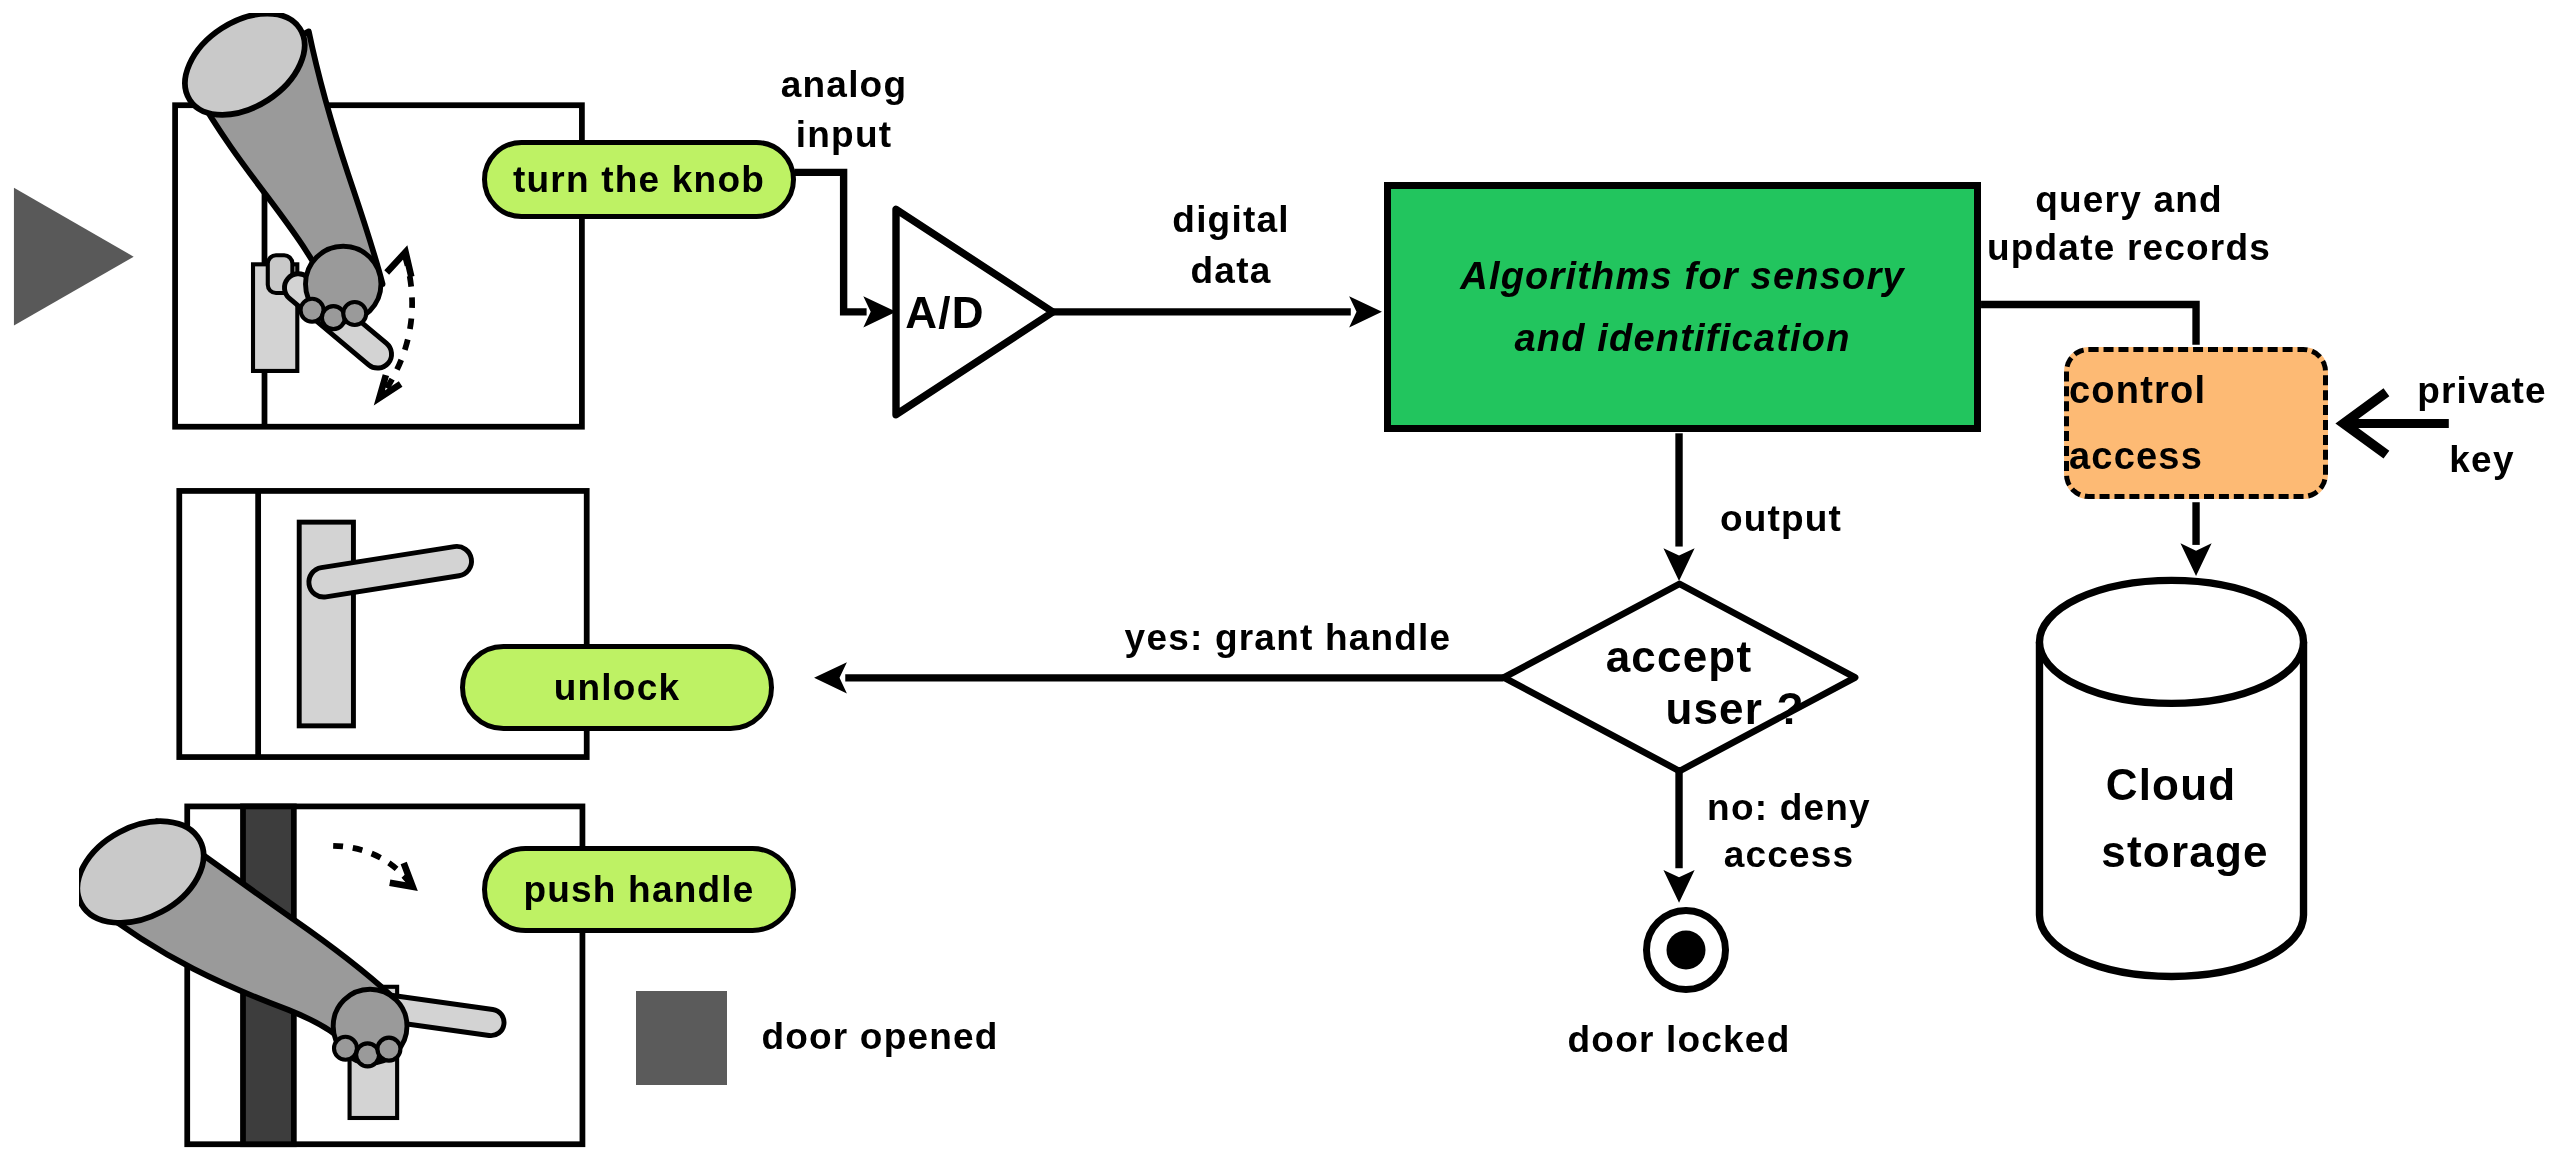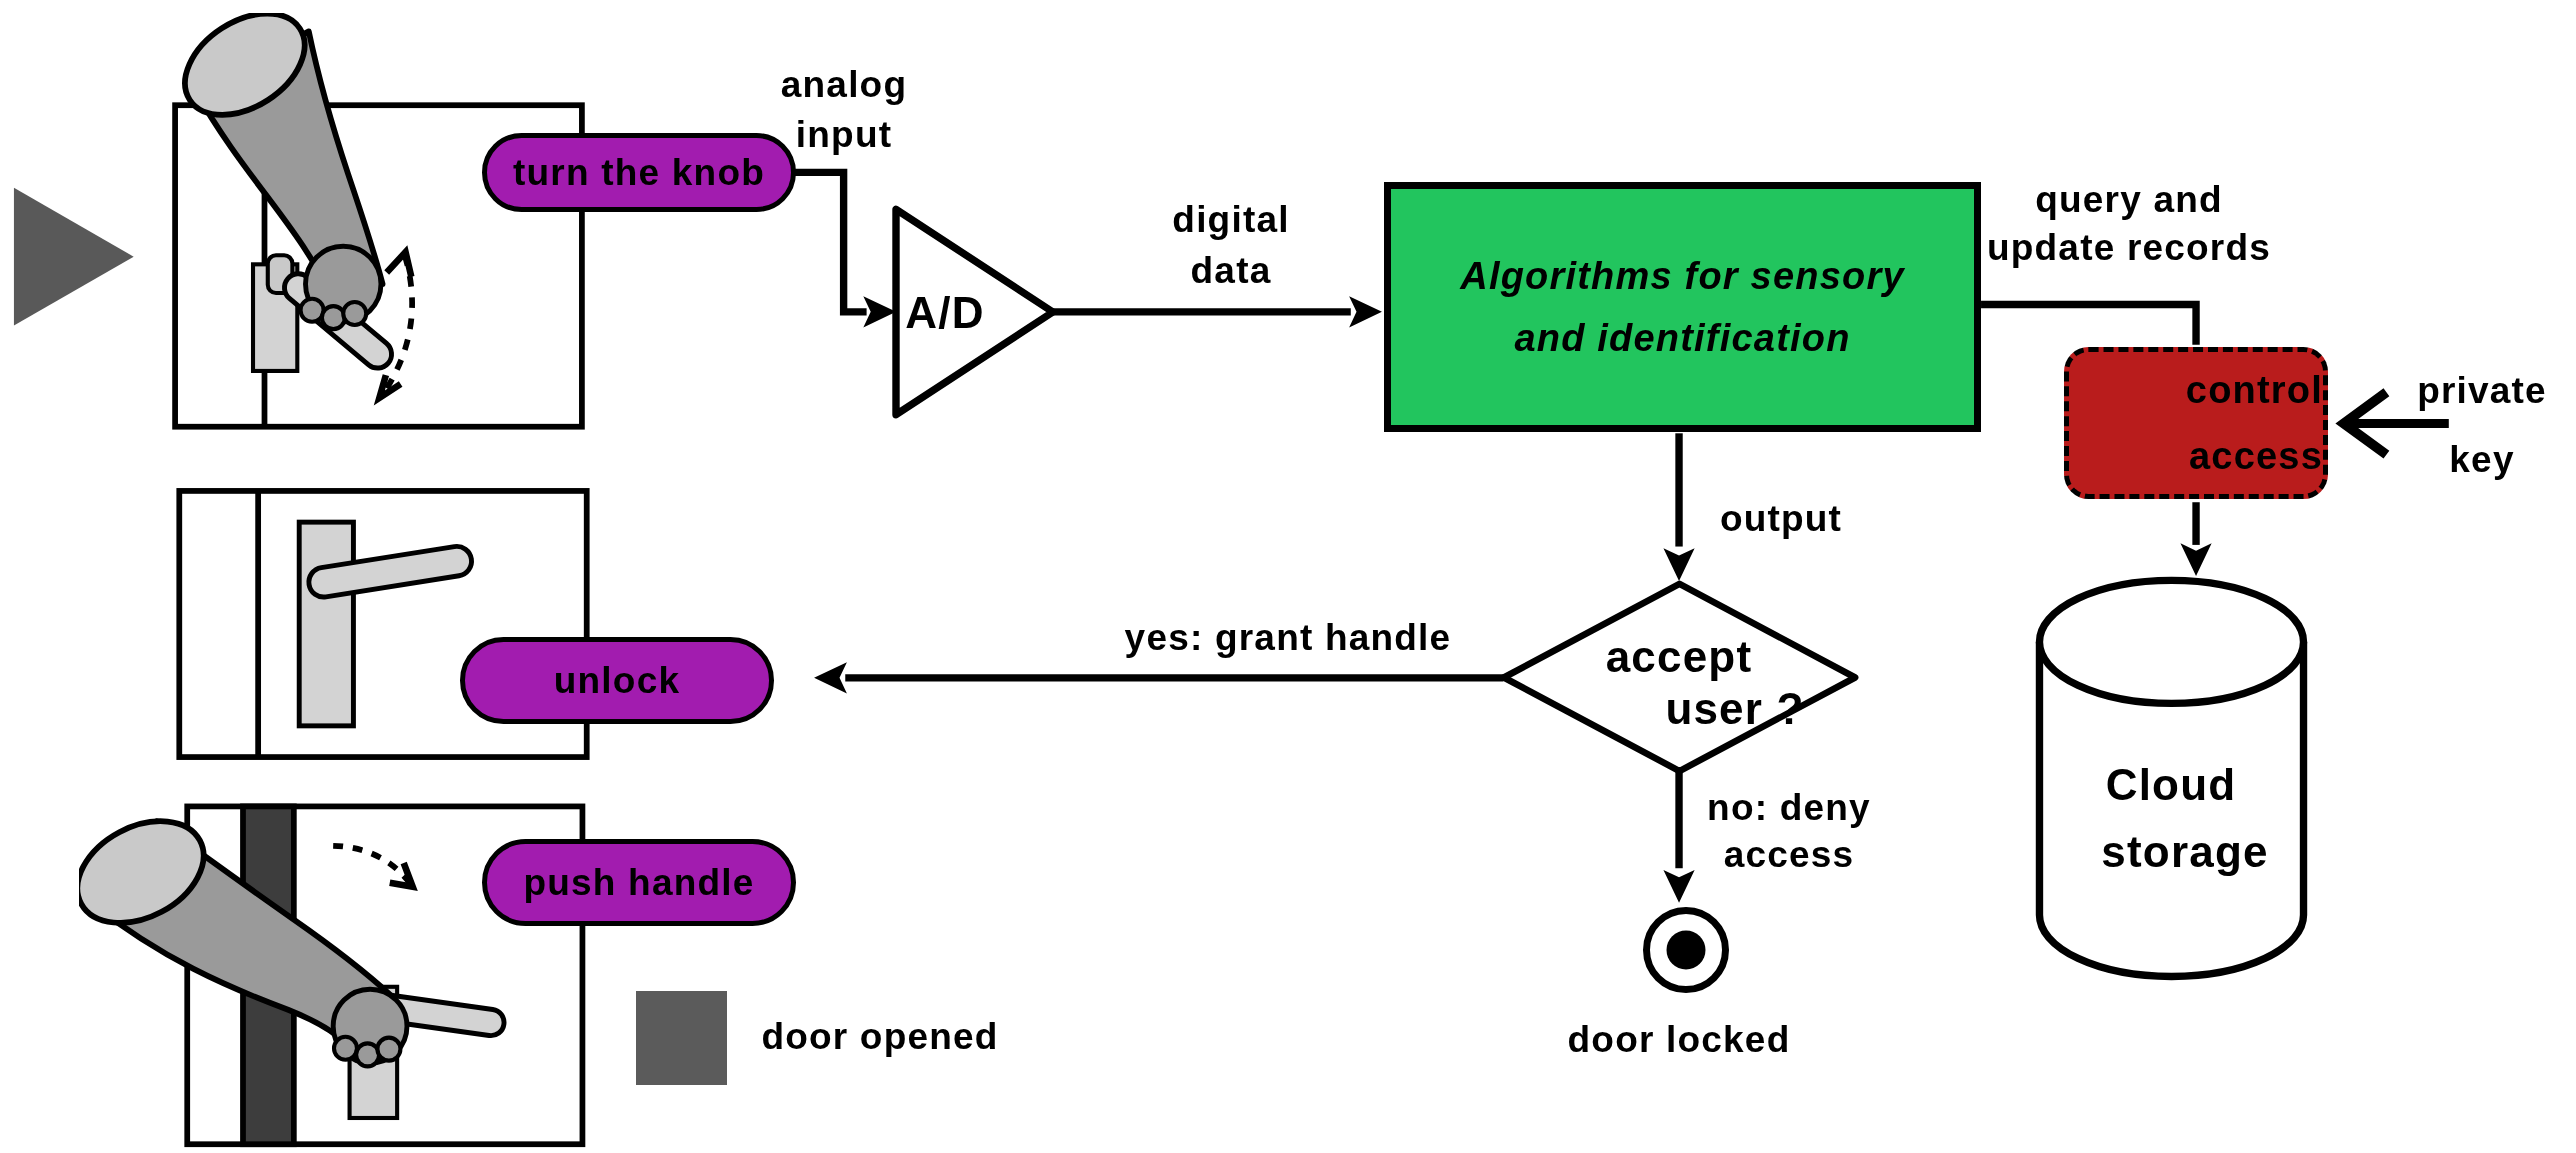--- a/index.html
+++ b/index.html
@@ -1,27 +1,27 @@
 <!DOCTYPE html>
 <html style="font-size:13px"><head>
 <meta charset="utf-8">
 <style>
   html,body{margin:0;padding:0;background:#ffffff;}
   body{width:2576px;height:1153px;position:relative;overflow:hidden;
        font-family:"Liberation Sans", sans-serif;color:#000;}
   .lbl{position:absolute;transform:translate(-50%,-50%);white-space:nowrap;
        font-size:37px;font-weight:700;letter-spacing:1.2px;text-align:center;}
-  .pill{position:absolute;background:#a21caf;border:5.7px solid #000;border-radius:49px;
+  .pill{position:absolute;background:#bef264;border:5.7px solid #000;border-radius:49px;
         display:flex;align-items:center;justify-content:center;
-        font-size:37px;font-weight:700;letter-spacing:1.2px;z-index:3;}
+        font-size:37px;font-weight:700;letter-spacing:1.2px;z-index:3;margin-top:7px;}
   .procbox{position:absolute;background:#22c55e;border:7.4px solid #000;
         display:flex;flex-direction:column;align-items:center;justify-content:center;
         font-size:38px;font-weight:700;letter-spacing:1.2px;line-height:62px;z-index:3;font-style:italic;}
-  .dashedbox{position:absolute;background:#b91c1c;border:5.7px dashed #000;border-radius:24.6px;
-        display:flex;flex-direction:column;align-items:flex-end;justify-content:center;
+  .dashedbox{position:absolute;background:#fdba74;border:5.7px dashed #000;border-radius:24.6px;
+        display:flex;flex-direction:column;align-items:flex-start;justify-content:center;
         font-size:38px;font-weight:700;letter-spacing:1.2px;line-height:66px;z-index:3;}
   .bullseye{position:absolute;width:72px;height:72px;border:7.4px solid #000;border-radius:50%;
         background:#fff;z-index:3;}
   .bullseye .dot{position:absolute;left:50%;top:50%;width:39px;height:39px;
         transform:translate(-50%,-50%);background:#000;border-radius:50%;}
   .swatch{position:absolute;z-index:2;}
   svg{position:absolute;}
   .layer-doors{z-index:1;}
   .layer-wires{z-index:2;}
   .nodecaption{position:absolute;transform:translate(-50%,-50%);white-space:nowrap;

